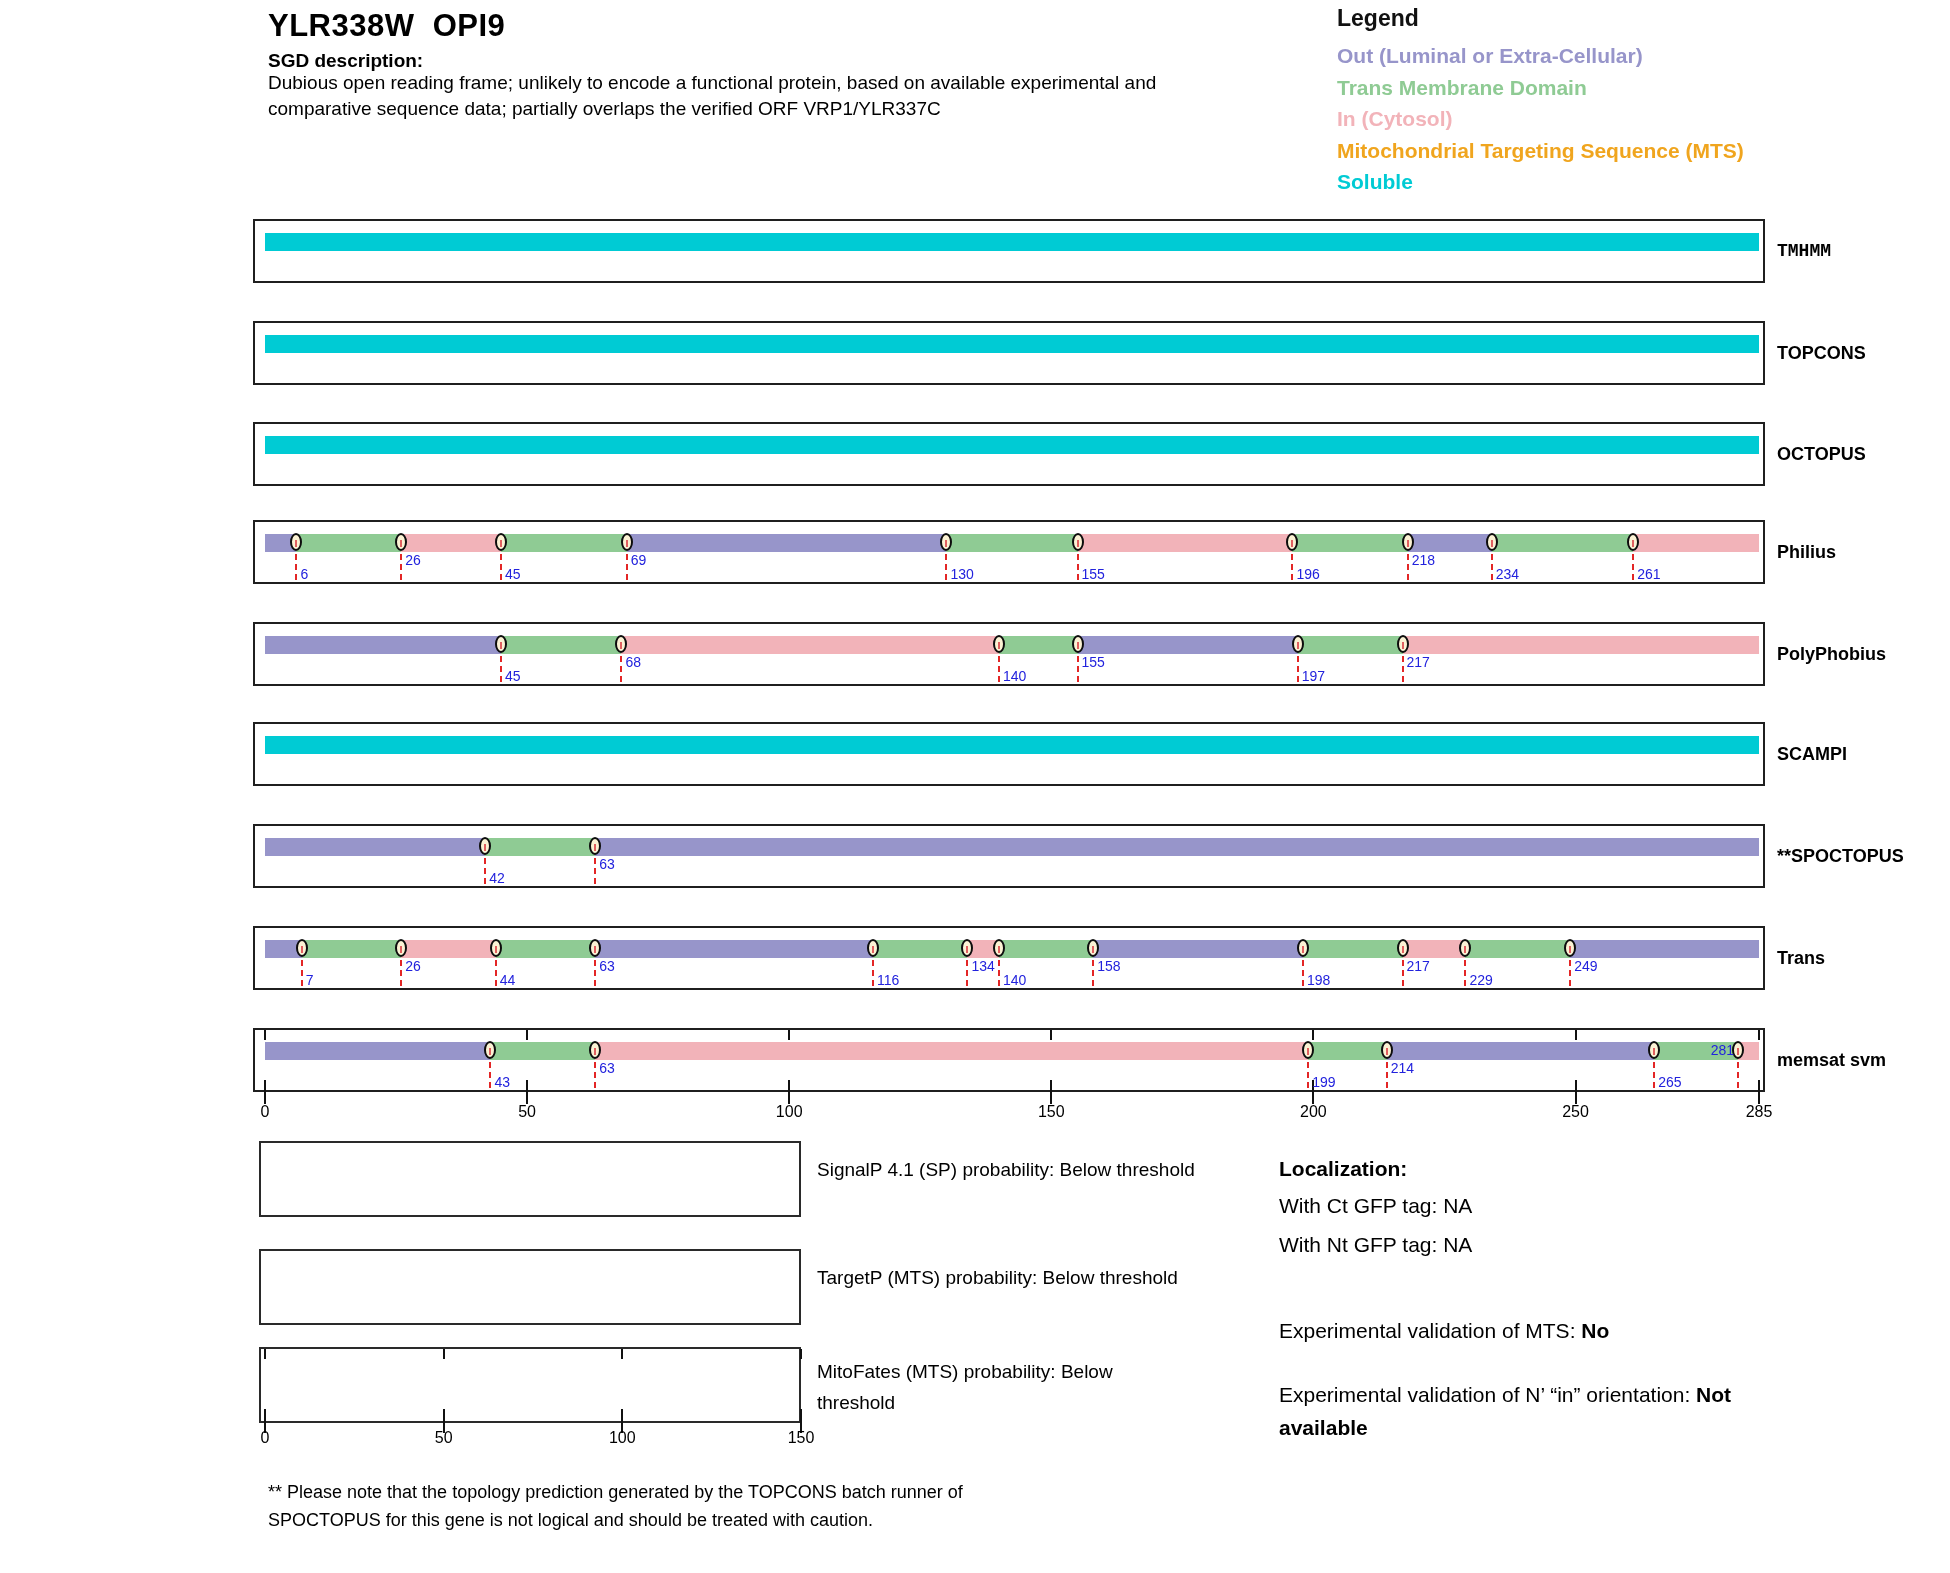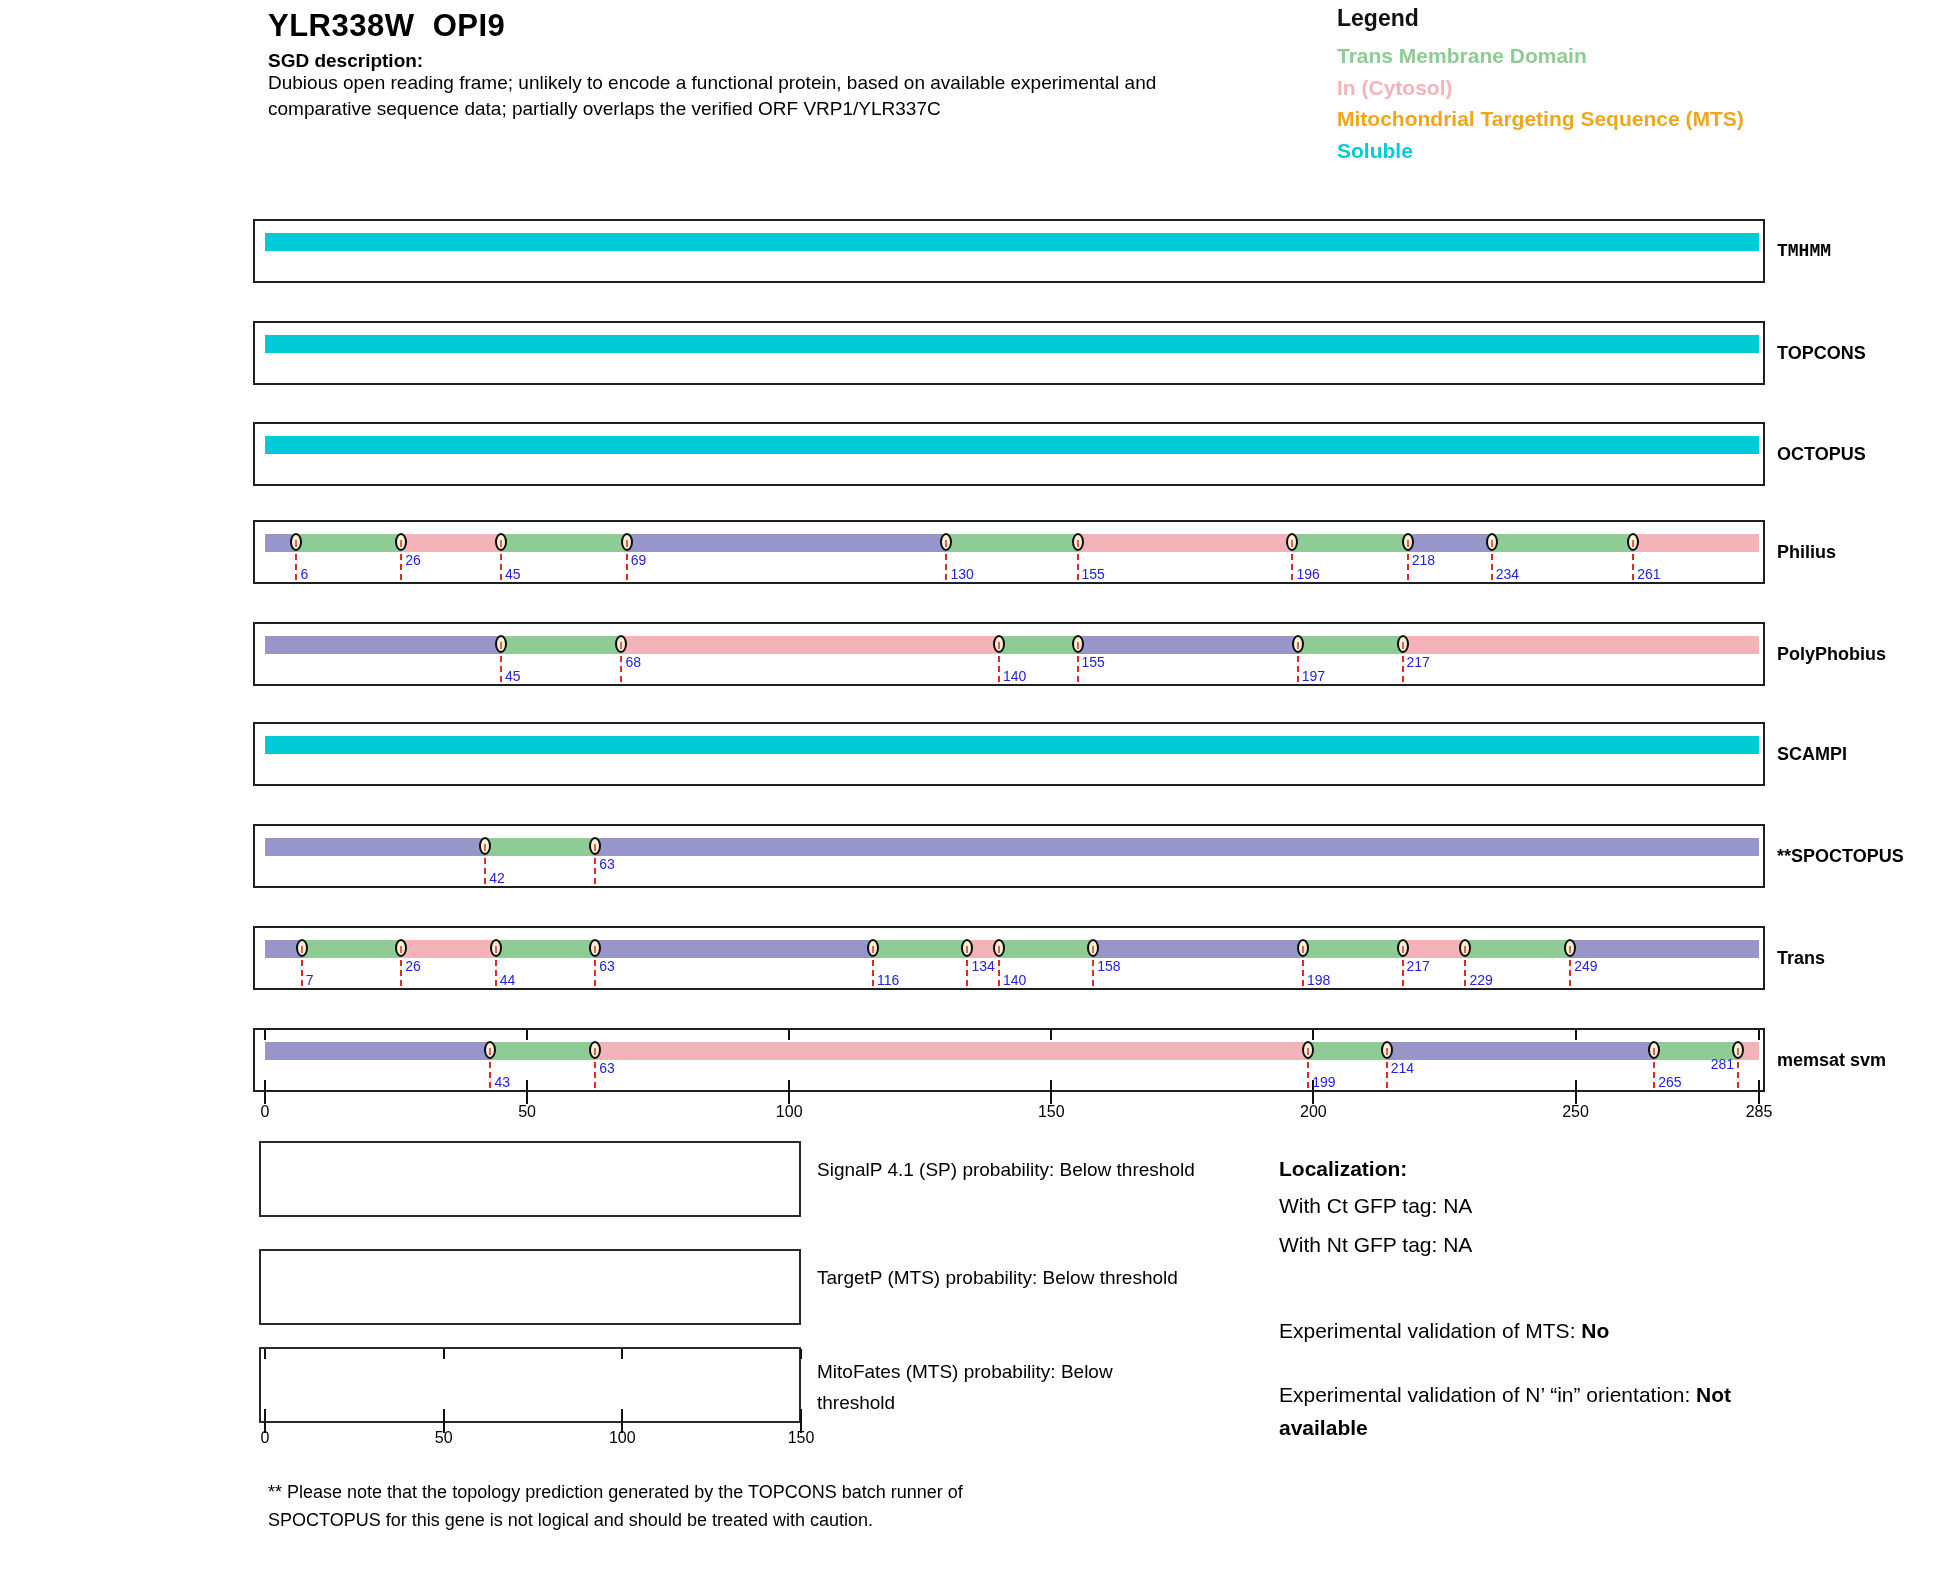--- a/index.html
+++ b/index.html
@@ -40,20 +40,21 @@
   <div class="abs title">YLR338W  OPI9</div>
   <div class="abs sgd-label">SGD description:</div>
   <div class="abs desc">
     <div>Dubious open reading frame; unlikely to encode a functional protein, based on available experimental and</div>
     <div>comparative sequence data; partially overlaps the verified ORF VRP1/YLR337C</div>
   </div>
 
   <div class="abs legend">
     <div class="legend-title">Legend</div>
     <div id="legend-items">
+        <div class="legend-item" style="color: rgb(151, 149, 202);">Out (Luminal or Extra-Cellular)</div>
         <div class="legend-item" style="color: rgb(143, 203, 148);">Trans Membrane Domain</div>
         <div class="legend-item" style="color: rgb(242, 179, 185);">In (Cytosol)</div>
         <div class="legend-item" style="color: rgb(240, 165, 30);">Mitochondrial Targeting Sequence (MTS)</div>
         <div class="legend-item" style="color: rgb(0, 203, 212);">Soluble</div>
       </div>
   </div>
 
   <div id="tracks-layer">
       <div class="track-box" style="left: 253px; top: 219px; width: 1512px; height: 64px;">
         <div class="seg" style="left: 10px; top: 12px; width: 1494px; height: 18px; background: rgb(0, 203, 212);"></div>
@@ -239,21 +240,21 @@
         <div class="circ" style="left: 1047.18px; top: 11px;"></div>
         <div class="bnum" style="top: 44px; left: 1057.18px;">199</div>
         <div class="bline" style="left: 1130.81px; top: 22px; height: 36px;"></div>
         <div class="circ" style="left: 1125.81px; top: 11px;"></div>
         <div class="bnum" style="top: 30px; left: 1135.81px;">214</div>
         <div class="bline" style="left: 1398.16px; top: 22px; height: 36px;"></div>
         <div class="circ" style="left: 1393.16px; top: 11px;"></div>
         <div class="bnum" style="top: 44px; left: 1403.16px;">265</div>
         <div class="bline" style="left: 1482.03px; top: 22px; height: 36px;"></div>
         <div class="circ" style="left: 1477.03px; top: 11px;"></div>
-        <div class="bnum" style="top: 26px; left: 1479.03px; transform: translateX(-100%); text-align: center;">281</div>
+        <div class="bnum" style="top: 12px; left: 1479.03px; transform: translateX(-100%); text-align: center;">281</div>
       </div>
       <div class="track-label" style="left: 1777px; top: 1050px;">memsat svm</div>
     </div>
   <div id="axis-layer">
       <div class="axis-num" style="left: 265px; top: 1103px;">0</div>
       <div class="axis-num" style="left: 527.105px; top: 1103px;">50</div>
       <div class="axis-num" style="left: 789.21px; top: 1103px;">100</div>
       <div class="axis-num" style="left: 1051.32px; top: 1103px;">150</div>
       <div class="axis-num" style="left: 1313.42px; top: 1103px;">200</div>
       <div class="axis-num" style="left: 1575.52px; top: 1103px;">250</div>

